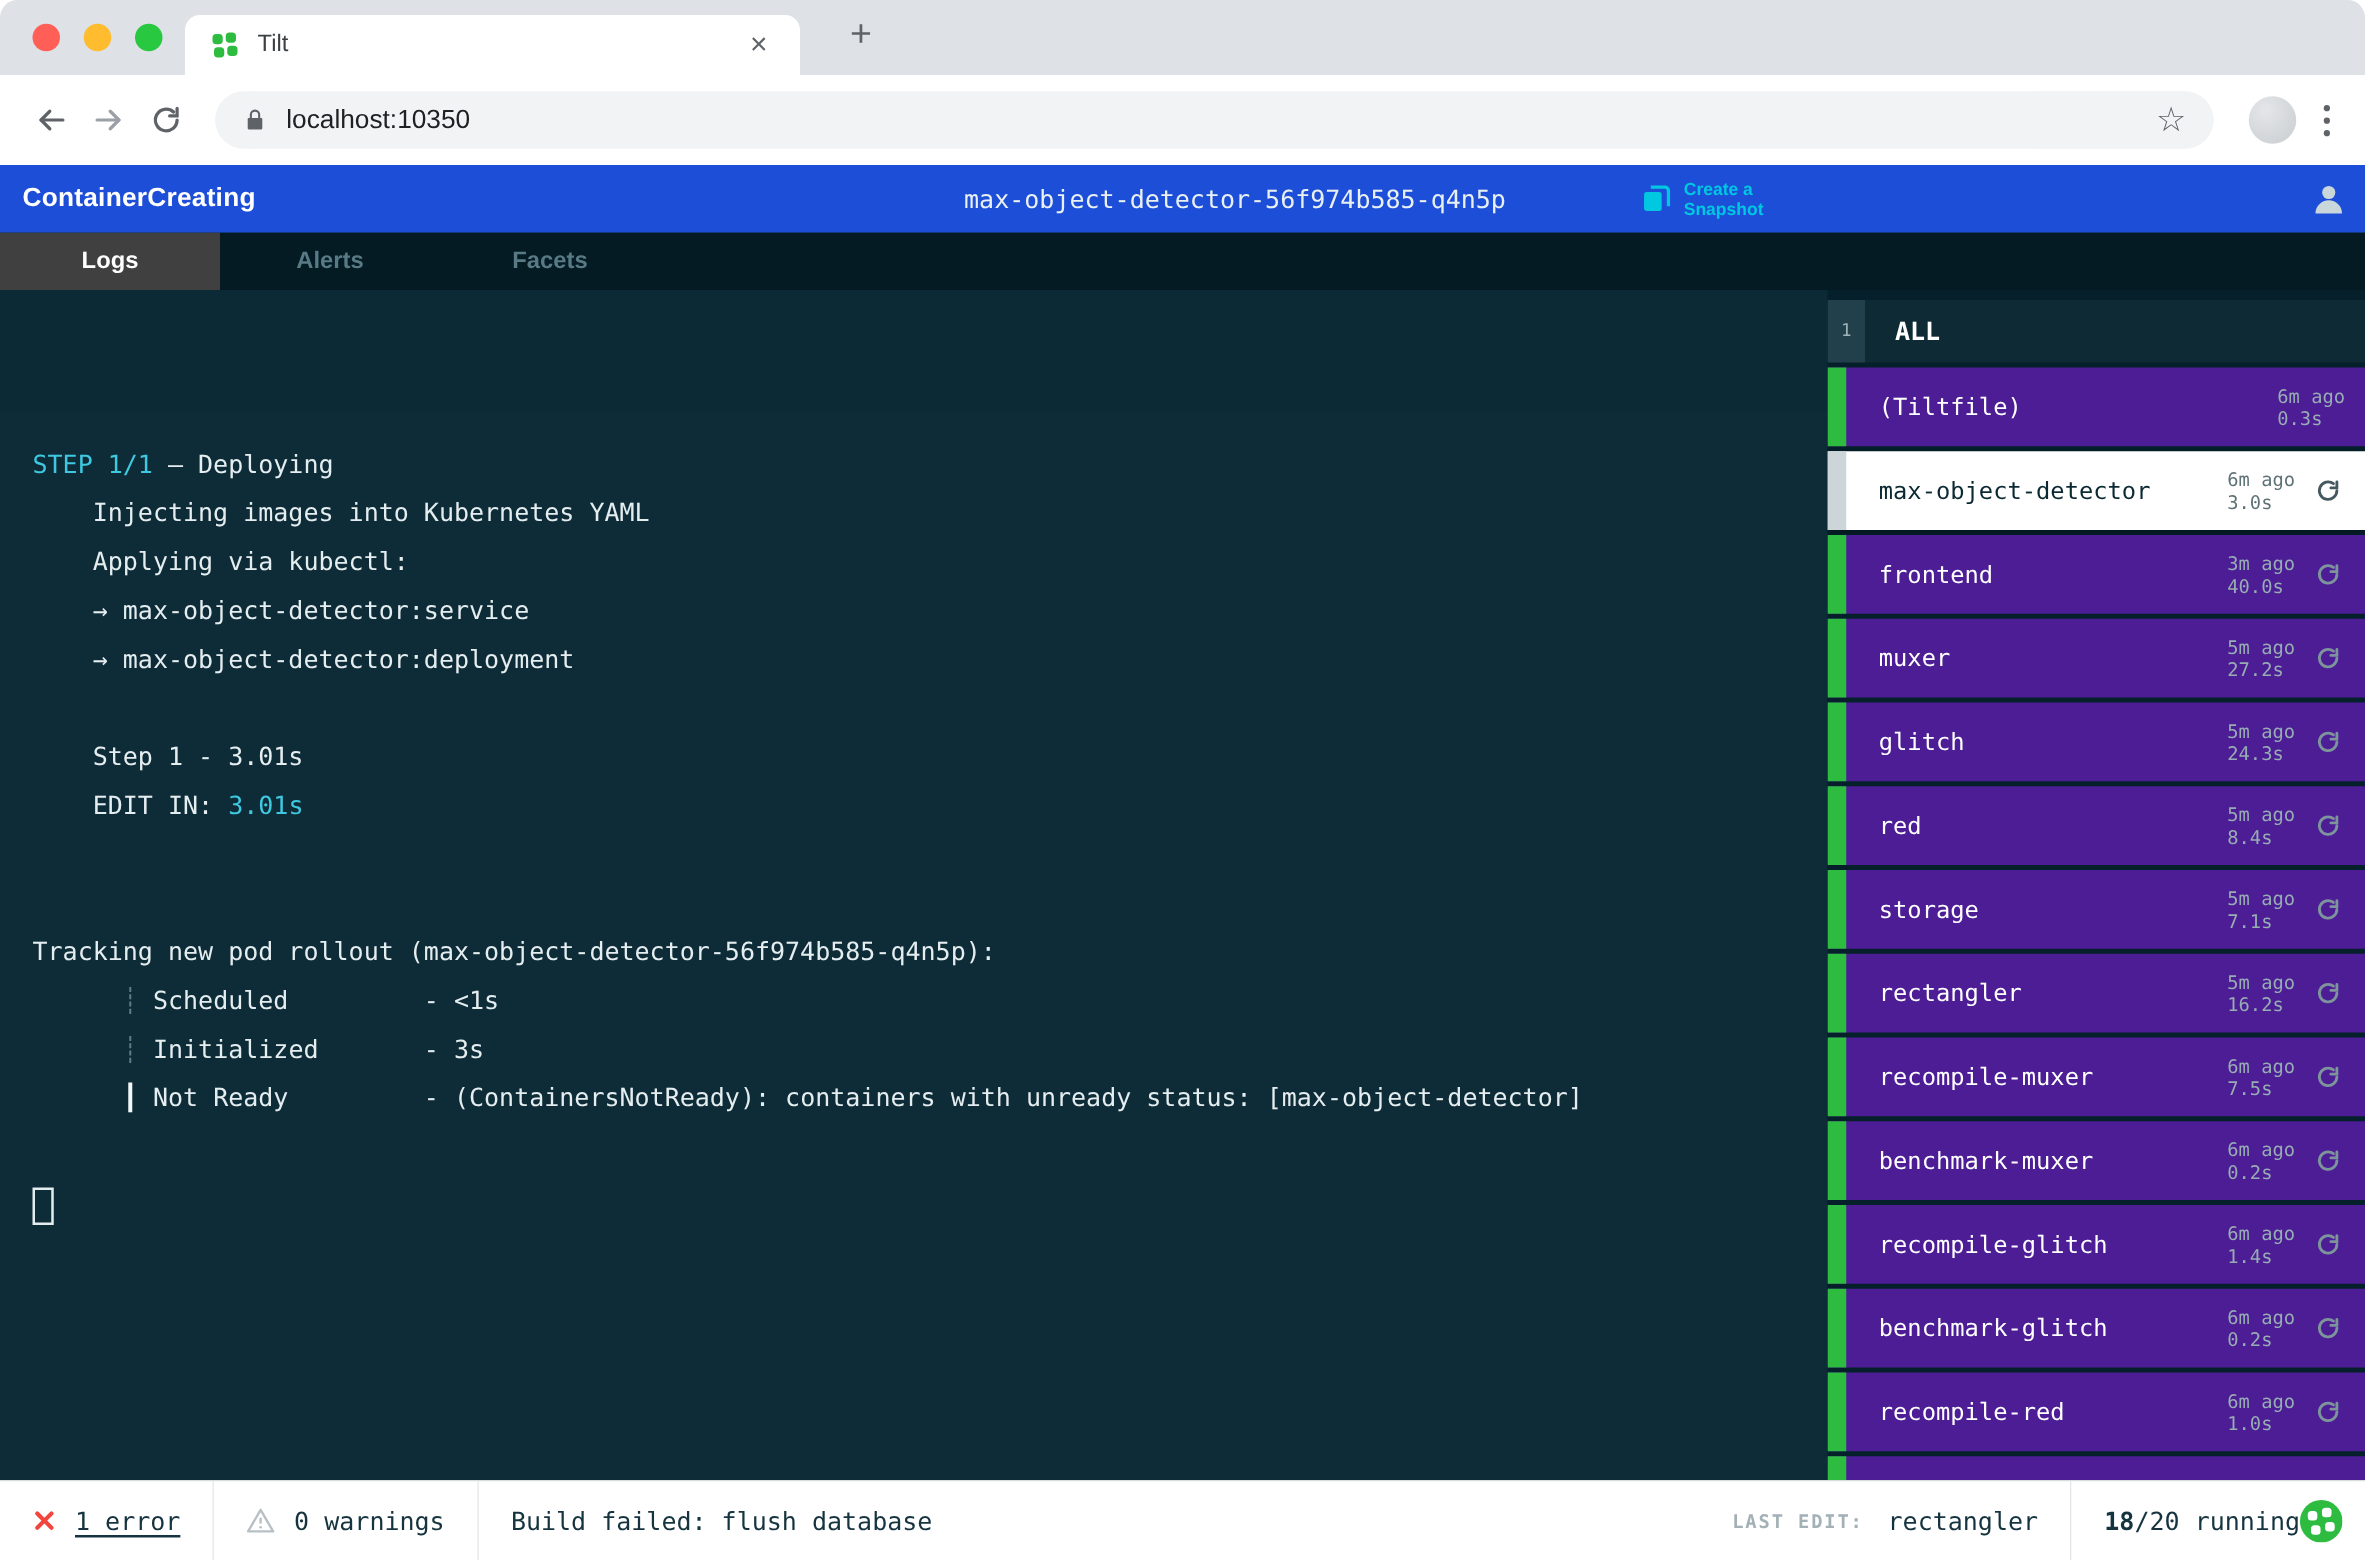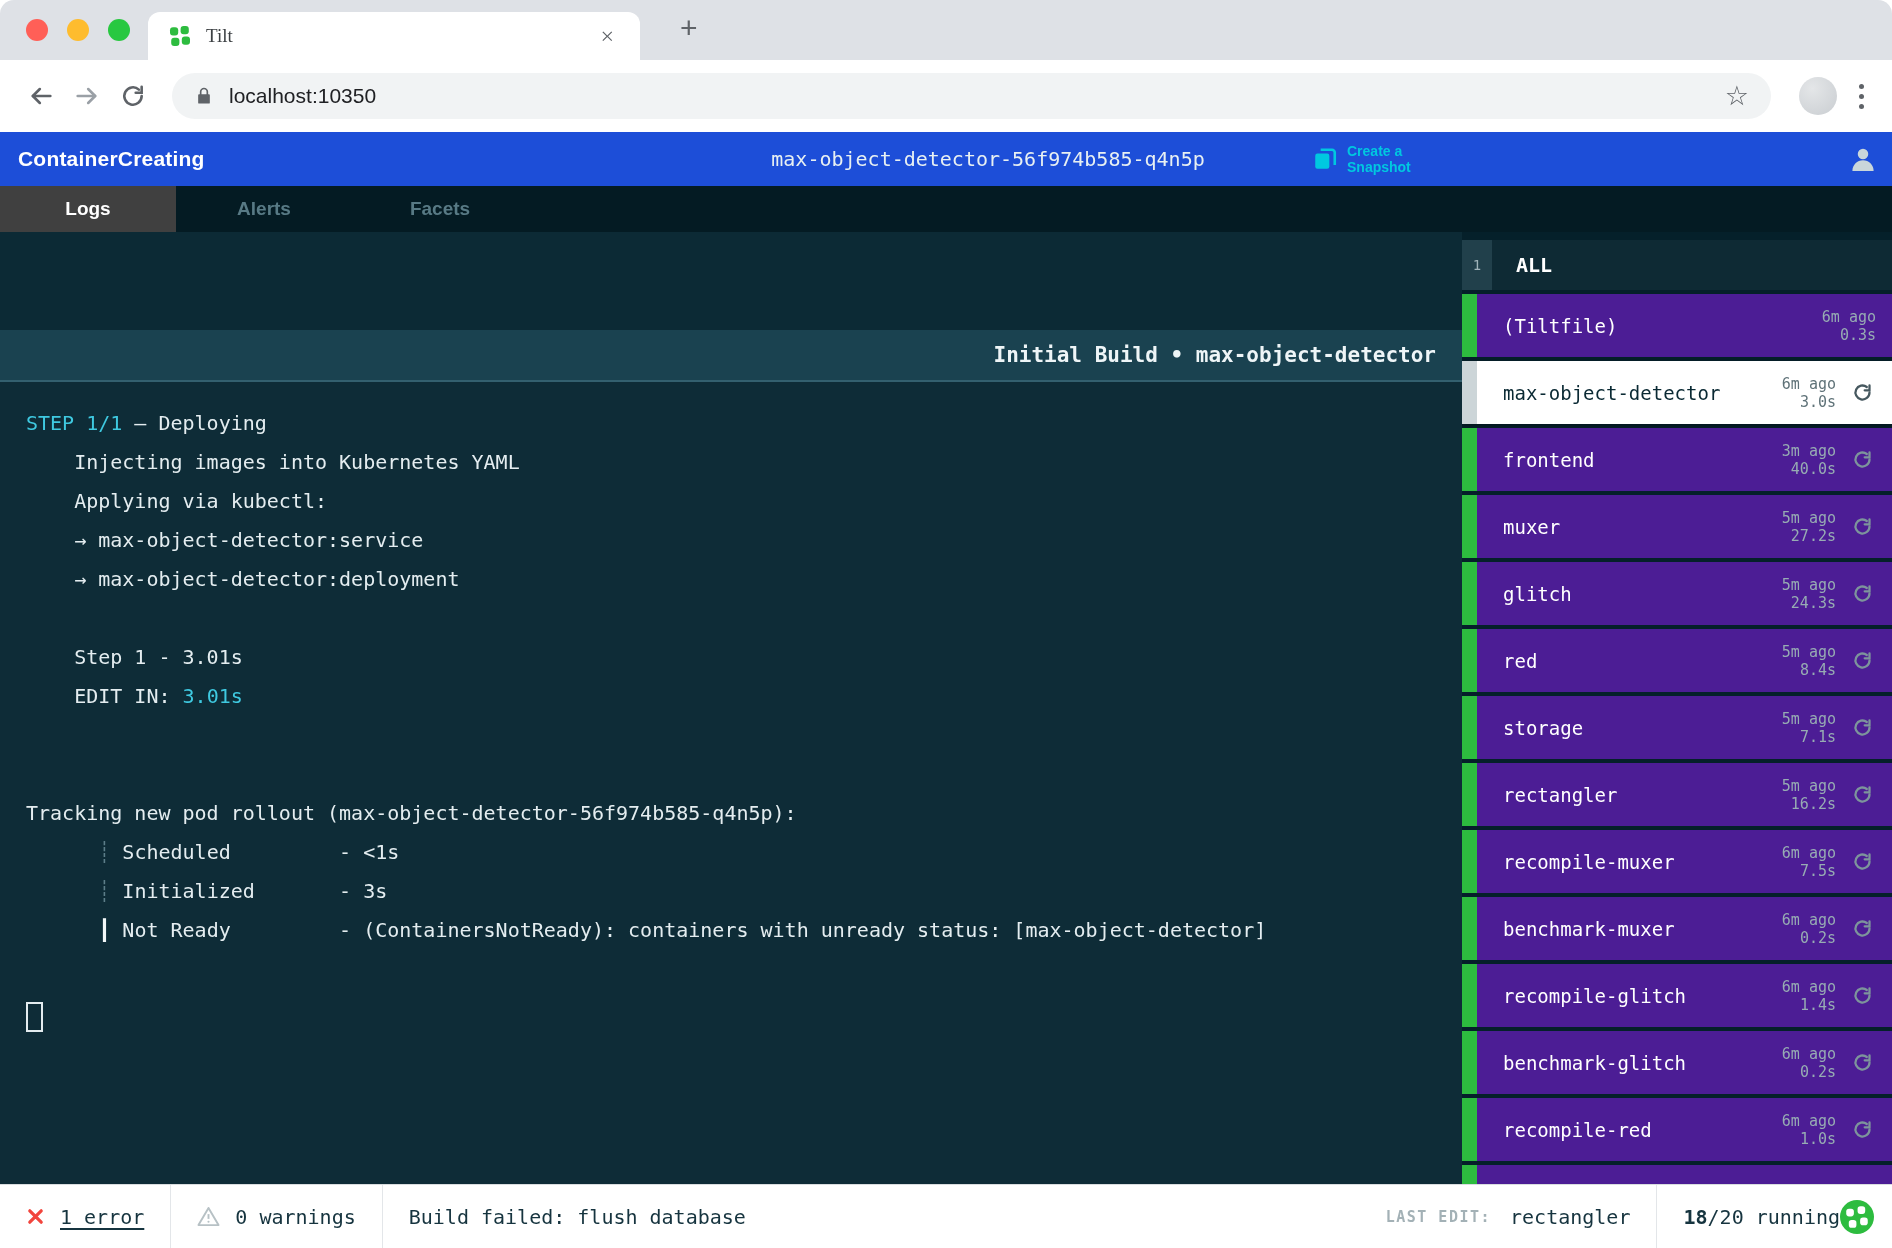--- a/index.html
+++ b/index.html
@@ -4,21 +4,21 @@
 <style>
   * { box-sizing: border-box; }
   body { margin: 0; background: #ffffff; font-family: "Liberation Sans", sans-serif; }
   .window { width: 1892px; height: 1248px; border-radius: 14px 14px 0 0; overflow: hidden; position: relative; background: #fff; }
 
   
   .tabstrip { height: 60px; background: #dee1e6; display: flex; align-items: flex-end; position: relative; }
   .lights { position: absolute; left: 26px; top: 50%; transform: translateY(-50%); display: flex; gap: 19px; }
   .light { width: 22px; height: 22px; border-radius: 50%; }
   .light.red { background: #ff5f57; } .light.yellow { background: #febc2e; } .light.green { background: #28c840; }
-  .tab { margin-left: 148px; width: 492px; height: 48px; background: #fff; border-radius: 12px 12px 0 0; display: flex; align-items: center; padding: 0 20px; font-family: Liberation Serif, serif; }
+  .tab { margin-left: 148px; width: 492px; height: 48px; background: #fff; border-radius: 12px 12px 0 0; display: flex; align-items: center; padding: 0 20px; }
   .favicon { width: 24px; height: 24px; margin-right: 14px; color: #2dbc3f; display: flex; }
   .tab-title { font-size: 19px; color: #3c4043; flex: 1; }
   .tab-close { color: #5f6368; font-size: 24px; line-height: 1; padding: 2px 6px; }
   .newtab { margin-left: 40px; font-size: 30px; color: #5f6368; height: 60px; display: flex; align-items: center; padding-bottom: 4px; }
 
   .toolbar { height: 72px; background: #fff; display: flex; align-items: center; padding: 0 18px; }
   .nav-btn { width: 46px; height: 46px; display: flex; align-items: center; justify-content: center; border-radius: 50%; }
   .urlbar { flex: 1; height: 46px; background: #f1f3f4; border-radius: 23px; display: flex; align-items: center; padding: 0 22px; margin: 0 16px; gap: 15px; }
   .url-text { font-size: 21px; color: #202124; }
   .star { margin-left: auto; font-size: 27px; color: #5f6368; }
@@ -52,21 +52,21 @@
   .cursor { width: 17px; height: 30px; border: 2px solid #e3ecef; margin-top: 52px; }
 
   
   .sidebar { width: 430px; flex: none; background: #05202a; padding-top: 8px; display: flex; flex-direction: column; overflow: hidden; }
   .all-row { height: 50px; flex: none; margin-bottom: 4px; background: #0e2a34; display: flex; align-items: stretch; }
   .all-strip { width: 30px; background: #21404b; display: flex; align-items: center; justify-content: center; font-family: "DejaVu Sans Mono", monospace; font-size: 14px; color: #9fb3b9; }
   .all-label { display: flex; align-items: center; padding-left: 24px; font-family: "DejaVu Sans Mono", monospace; font-weight: bold; font-size: 20px; color: #ffffff; }
   .resource-row { height: 63px; flex: none; margin-bottom: 4px; background: #4c1d95; display: flex; align-items: center; }
   .res-bar { width: 15px; align-self: stretch; background: var(--c-green, #2dbc3f); flex: none; }
   .res-name { margin-left: 26px; font-family: "DejaVu Sans Mono", monospace; font-size: 19px; color: #ffffff; flex: 1; min-width: 0; overflow: hidden; white-space: nowrap; }
-  .res-times { display: flex; flex-direction: column; align-items: flex-end; margin-right: 16px; font-family: "DejaVu Sans Mono", monospace; font-size: 15px; line-height: 18px; color: #97acb3; }
+  .res-times { display: flex; flex-direction: column; align-items: flex-start; margin-right: 16px; font-family: "DejaVu Sans Mono", monospace; font-size: 15px; line-height: 18px; color: #97acb3; }
   .res-spinner { width: 24px; margin-right: 16px; color: #7d949c; display: flex; flex: none; }
   .resource-row.selected { background: #ffffff; box-shadow: 0 2px 6px rgba(0,0,0,.35); }
   .resource-row.selected .res-bar { background: #ccd5d8; }
   .resource-row.selected .res-name { color: #0a2933; }
   .resource-row.selected .res-times { color: #5f7278; }
   .resource-row.selected .res-spinner { color: #46585f; }
 
   
   .status-bar { height: 64px; flex: none; background: #ffffff; border-top: 1px solid #d9dddf; display: flex; align-items: stretch; font-family: "DejaVu Sans Mono", monospace; font-size: 20px; color: #16343f; }
   .sb-cell { display: flex; align-items: center; padding: 0 26px; gap: 15px; border-right: 1px solid #e3e6e9; }
@@ -168,23 +168,20 @@
 
     <div class="app-tabs">
       <div class="app-tab active">Logs</div>
       <div class="app-tab">Alerts</div>
       <div class="app-tab">Facets</div>
     </div>
 
     <div class="app-body">
       <div class="log-pane">
         <div class="log-spacer"></div>
-        <div class="build-bar">
-          <span>Initial Build • max-object-detector</span>
-        </div>
         <div class="log-content">
           <div id="log-lines">
               <div class="log-line"><span class="c-cyan">STEP 1/1</span><span> — Deploying</span></div>
               <div class="log-line"><span>    Injecting images into Kubernetes YAML</span></div>
               <div class="log-line"><span>    Applying via kubectl:</span></div>
               <div class="log-line"><span>    → max-object-detector:service</span></div>
               <div class="log-line"><span>    → max-object-detector:deployment</span></div>
               <div class="log-line"></div>
               <div class="log-line"><span>    Step 1 - 3.01s</span></div>
               <div class="log-line"><span>    EDIT IN: </span><span class="c-cyan">3.01s</span></div>

